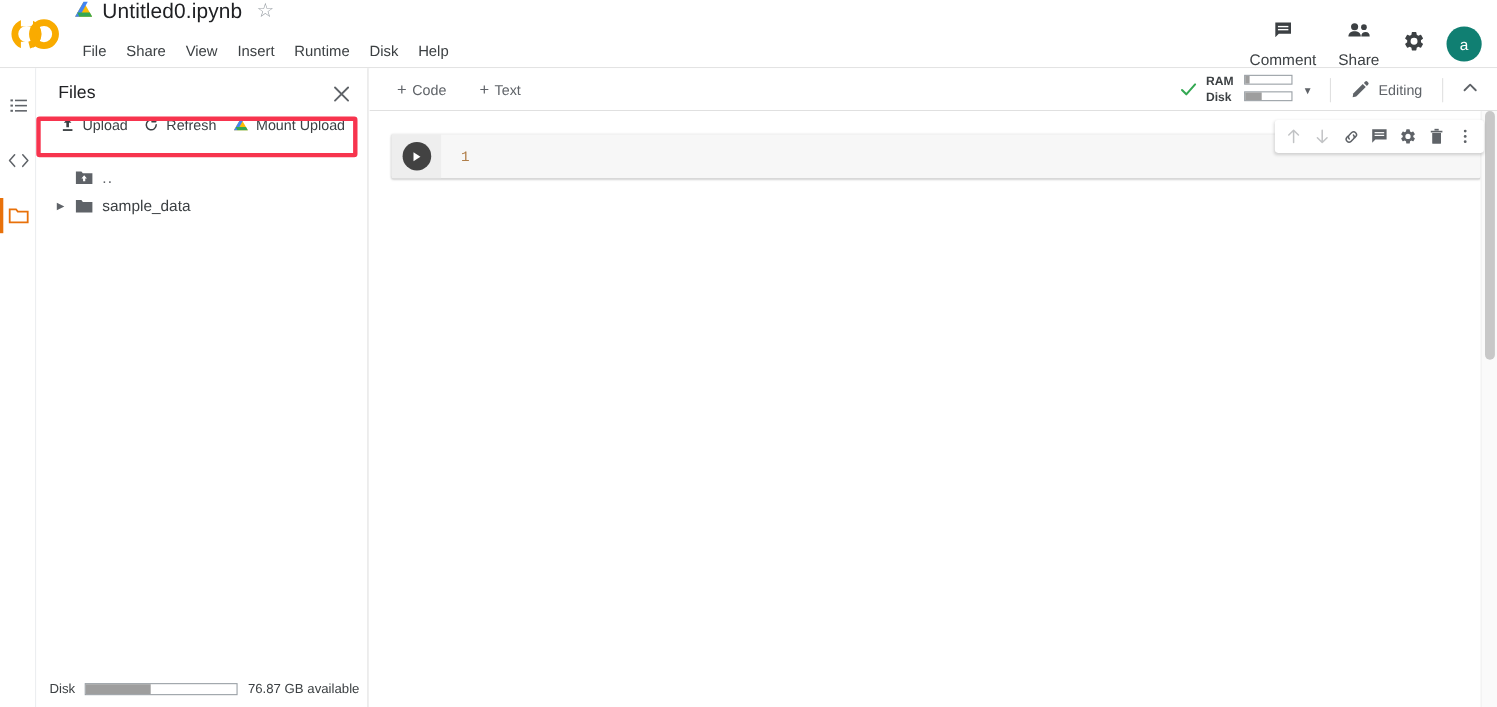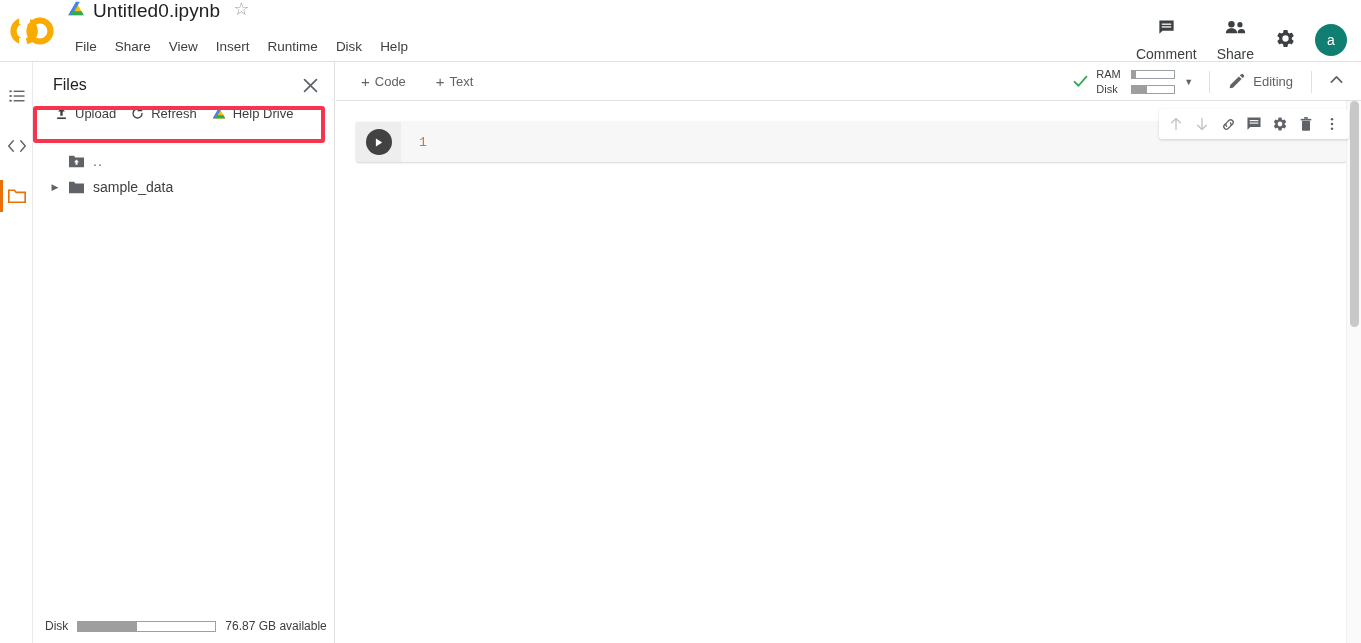--- a/index.html
+++ b/index.html
@@ -121,21 +121,21 @@
   .add-btn {
     display: flex; align-items: center; gap: 5px; font-size: 13px; color: #5f6368;
     padding: 4px 9px; margin-left: 12px; border-radius: 4px; cursor: pointer;
   }
   .add-btn:first-of-type { margin-left: 16px; }
   .plus { font-size: 15px; line-height: 1; color: #5f6368; }
 
   .nb-right { position: absolute; right: 10px; top: 0; height: 39px; display: flex; align-items: center; }
   .res-wrap { display: flex; align-items: center; gap: 7px; padding: 2px 6px; border-radius: 4px; cursor: pointer; }
   .gauges { display: flex; flex-direction: column; gap: 3px; }
-  .gauge-row { display: flex; align-items: center; gap: 7px; }
+  .gauge-row { display: flex; gap: 7px; font-weight: bold; }
   .gauge-name { font-size: 11px; color: #3c4043; width: 28px; }
   .gauge-bar { width: 44px; height: 9px; border: 1px solid #9aa0a6; background: #fff; }
   .gauge-bar > i { display: block; height: 100%; background: #9e9e9e; }
   .caret-dn { color: #5f6368; font-size: 9px; margin-left: 2px; }
   .vsep { width: 1px; height: 22px; background: #e0e0e0; margin: 0 10px; }
   .edit-btn { display: flex; align-items: center; gap: 8px; color: #5f6368; font-size: 13px; padding: 4px 8px; border-radius: 4px; cursor: pointer; }
   .chev-up { padding: 6px; border-radius: 50%; cursor: pointer; color: #5f6368; }
 
   
   .nb-body {
@@ -299,21 +299,21 @@
           <path d="M15.4 1.6 L15.4 6.2 L10.8 6.2" fill="none" stroke="#3c4043" stroke-width="1.8" stroke-linecap="round" stroke-linejoin="round"></path>
         </svg>
         <span>Refresh</span>
       </div>
       <div class="tb-btn">
         <svg width="16" height="15" viewBox="0 0 24 22">
           <path d="M12 2 L21.5 18.5 L2.5 18.5 Z" fill="#fbbc04"></path>
           <path d="M12 2 L2.5 18.5 L7.4 18.5 L16.6 2 Z" fill="#4285f4"></path>
           <path d="M7.4 18.5 L21.5 18.5 L18.9 13.8 L4.9 13.8 Z" fill="#34a853"></path>
         </svg>
-        <span>Help Drive</span>
+        <span>Mount Upload</span>
       </div>
     </div>
 
     <div class="file-tree">
       <div class="tree-row" style="height:26px;">
         <span class="caret"></span>
         <span class="tree-icon">
           <svg width="17" height="15" viewBox="0 0 20 18">
             <path d="M1 2.2h6l1.6 2.1H19v11.5H1z" fill="#5f6368"></path>
             <path d="M10 6.5 L13 10 L11.2 10 L11.2 13 L8.8 13 L8.8 10 L7 10 Z" fill="#ffffff"></path>

